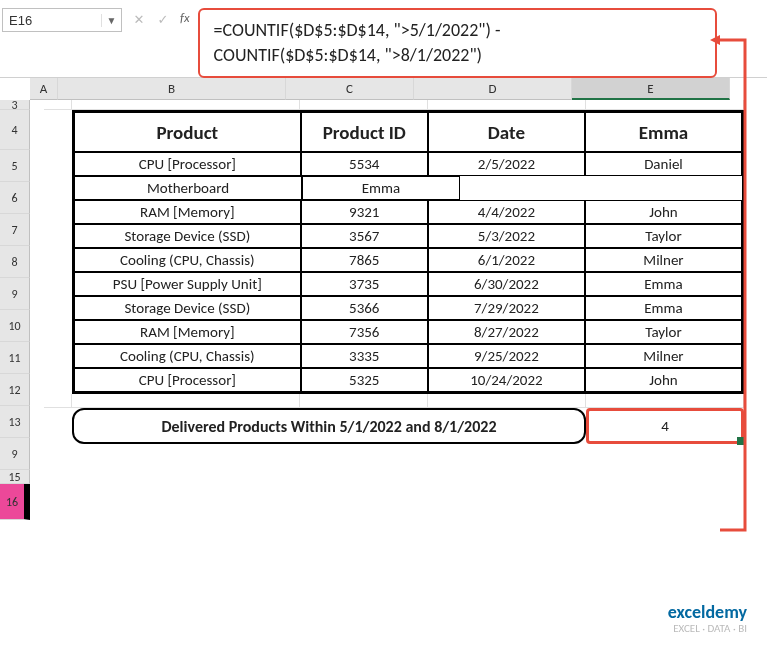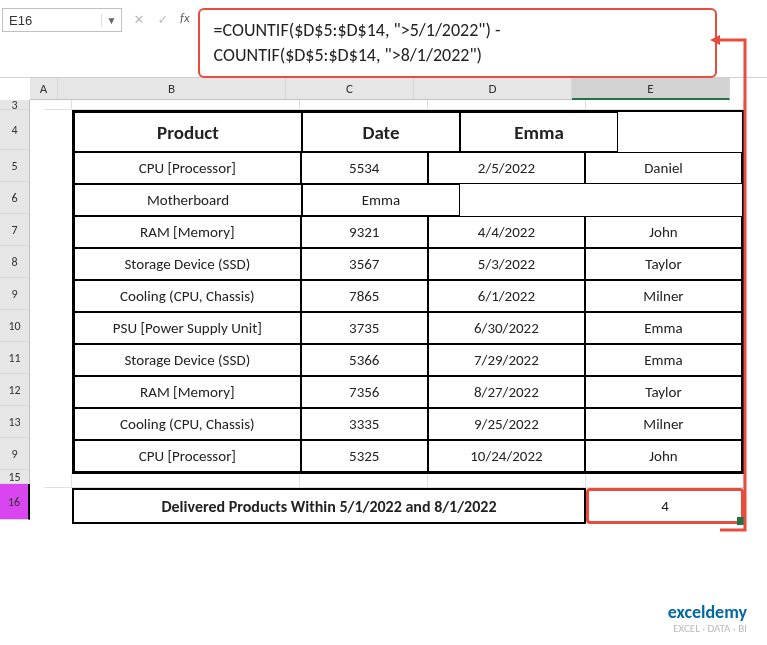--- a/index.html
+++ b/index.html
@@ -13,34 +13,34 @@
     .fb-icon { width: 22px; height: 22px; display: flex; align-items: center; justify-content: center; color: #bbb; font-size: 13px; }
     .fx-label { font-style: italic; font-size: 13px; color: #666; margin: 4px 4px 8px 0; }
     .formula-box { flex: 1; border: 2px solid #e74c3c; border-radius: 6px; padding: 8px 14px; margin: 2px 50px 2px 4px; font-size: 18px; color: #222; line-height: 1.4; position: relative; }
     
     .sheet-area { position: relative; }
     .row-headers { position: absolute; left: 0; top: 0; width: 30px; }
     .row-head { background: #e6e6e6; border-right: 1px solid #c0c0c0; border-bottom: 1px solid #d8d8d8; text-align: center; font-size: 12px; color: #333; display: flex; align-items: center; justify-content: center; }
     .col-headers { display: flex; margin-left: 30px; }
     .col-head { background: #e6e6e6; border-bottom: 1px solid #c0c0c0; border-right: 1px solid #d8d8d8; text-align: center; font-size: 13px; color: #333; height: 22px; display: flex; align-items: center; justify-content: center; }
     .col-head.sel { background: #d2d2d2; border-bottom: 2px solid #217346; }
-    .row-head.sel { background: #d946ef; border-right: 2px solid #000000; }
+    .row-head.sel { background: #ec4899; border-right: 6px solid #000000; }
     
     .grid { margin-left: 44px; position: relative; }
     .grid-row { display: flex; }
     .cell { border-right: 1px solid #e0e0e0; border-bottom: 1px solid #e0e0e0; display: flex; align-items: center; justify-content: center; font-size: 15px; color: #222; background: #fff; }
     .thin-row .cell { height: 10px; }
     
     .tbl { border: 2px solid #000; }
     .tbl .grid-row .cell { border: 1px solid #000; }
     .hdr .cell { font-weight: bold; font-size: 19px; height: 40px; }
-    .data .cell { height: 32px; font-size: 15px; }
+    .data .cell { height: 24px; font-size: 15px; }
     
     .footer-row .cell { border: 2px solid #000; height: 36px; }
-    .footer-label { font-weight: bold; font-size: 16px; }
+    .footer-label { font-weight: bold; font-size: 16px; border-radius: 12px; }
     .result-cell { border: 3px solid #e74c3c !important; border-radius: 4px; position: relative; }
     .result-cell::after { content: ''; position: absolute; right: -4px; bottom: -4px; width: 8px; height: 8px; background: #217346; }
     
     .arrow-path { position: absolute; pointer-events: none; }
     .watermark { position: absolute; right: 20px; bottom: 10px; font-size: 11px; color: #bbb; text-align: right; line-height: 1.1; }
     .watermark .big { font-size: 18px; font-weight: bold; color: #0369a1; }
     
     .cw-a { width: 28px; } .cw-b { width: 228px; } .cw-c { width: 128px; } .cw-d { width: 158px; } .cw-e { width: 158px; }
   </style>
 </head>
@@ -93,20 +93,21 @@
       <div class="cell cw-a"></div>
       <div class="cell cw-b"></div>
       <div class="cell cw-c"></div>
       <div class="cell cw-d"></div>
       <div class="cell cw-e"></div>
     </div>
 
     <div class="tbl" style="margin-left:28px; width:672px;">
       <div class="grid-row hdr">
         <div class="cell cw-b">Product</div>
+        <div class="cell cw-c">Product ID</div>
         <div class="cell cw-d">Date</div>
         <div class="cell cw-e">Emma</div>
       </div>
       <div id="table-body">
           <div class="grid-row data">
             <div class="cell cw-b">CPU [Processor]</div>
             <div class="cell cw-c">5534</div>
             <div class="cell cw-d">2/5/2022</div>
             <div class="cell cw-e">Daniel</div>
           </div>

